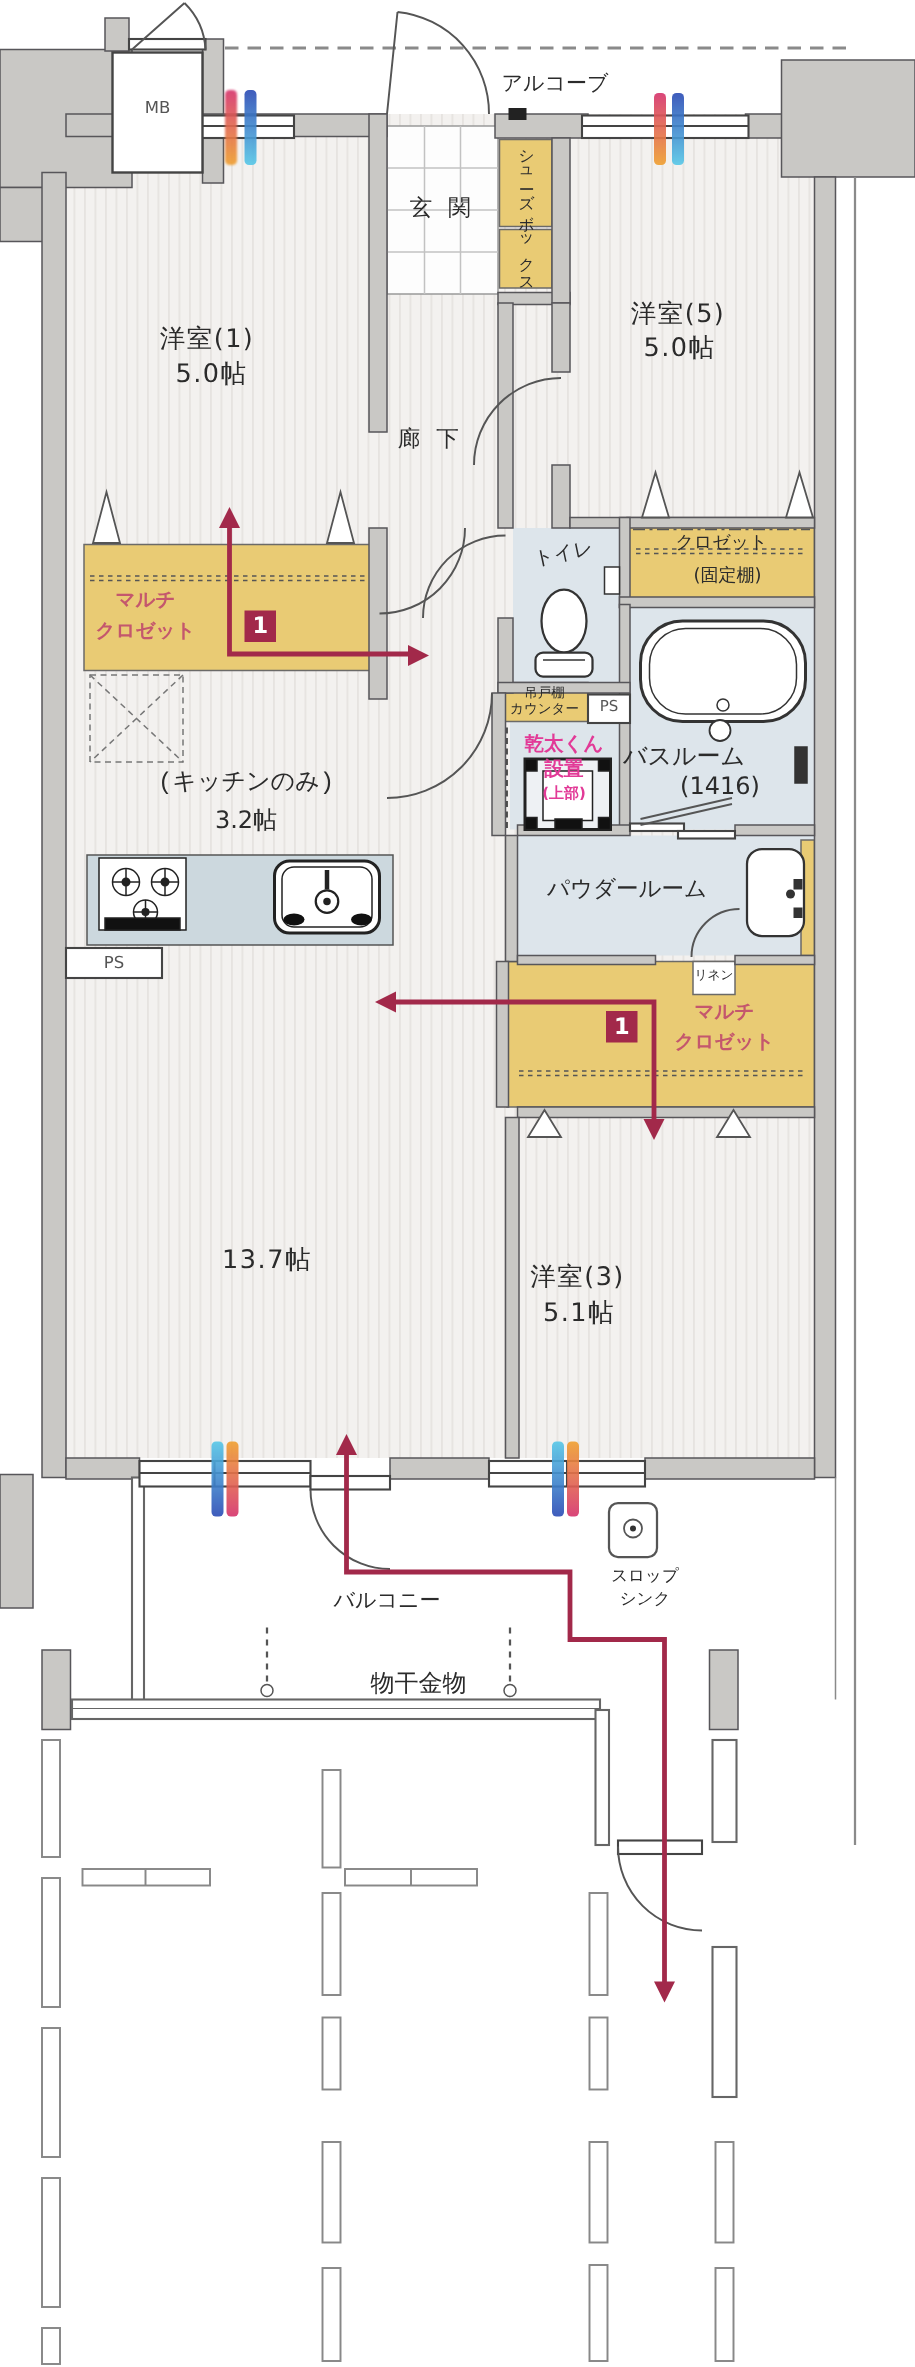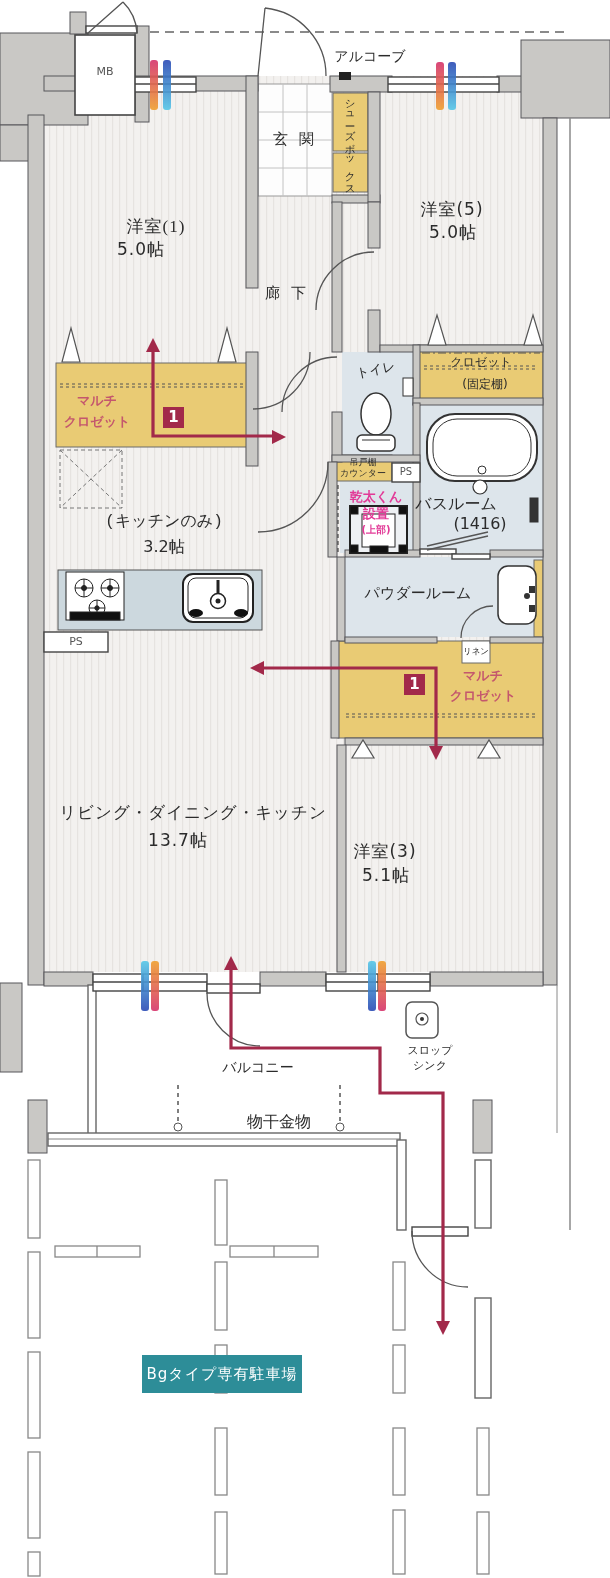--- a/index.html
+++ b/index.html
@@ -290,21 +290,21 @@
     <polygon points="436,1321 450,1321 443,1335" stroke="none"></polygon>
   </g>
 </svg>
 
 <div class="lbl sm" style="left:105px;top:72px;color:#555;">MB</div>
 <div class="lbl" style="left:370px;top:57px;font-size:14px;">アルコーブ</div>
 <div class="lbl" style="left:295px;top:139px;font-size:15px;letter-spacing:3px;">玄 関</div>
 <div class="lbl vert" style="left:350px;top:142px;font-size:10.5px;transform:translate(-50%,-50%);">シューズボックス</div>
 <div class="lbl" style="left:287px;top:293px;font-size:15px;letter-spacing:3px;">廊 下</div>
 
-<div class="lbl rm" style="left:156px;top:227px;font-family:Liberation Serif, serif;">洋室(1)</div>
+<div class="lbl rm" style="left:138px;top:227px;">洋室(1)</div>
 <div class="lbl rm" style="left:141px;top:250px;">5.0帖</div>
 <div class="lbl rm" style="left:452px;top:210px;">洋室(5)</div>
 <div class="lbl rm" style="left:453px;top:233px;">5.0帖</div>
 
 <div class="lbl" style="left:376px;top:370px;font-size:13px;transform:translate(-50%,-50%) rotate(-12deg);">トイレ</div>
 <div class="lbl sm" style="left:481px;top:362px;font-size:12px;">クロゼット</div>
 <div class="lbl sm" style="left:485px;top:384px;font-size:12px;">(固定棚)</div>
 
 <div class="lbl rose" style="left:97px;top:401px;font-size:13px;">マルチ</div>
 <div class="lbl rose" style="left:97px;top:422px;font-size:13px;">クロゼット</div>
@@ -325,26 +325,24 @@
 <div class="lbl rm2" style="left:164px;top:547px;">3.2帖</div>
 <div class="lbl" style="left:76px;top:642px;font-size:11px;color:#555;">PS</div>
 
 <div class="lbl" style="left:418px;top:593px;font-size:15px;">パウダールーム</div>
 <div class="lbl" style="left:476px;top:651px;font-size:8.5px;">リネン</div>
 
 <div class="marker" style="left:404px;top:674px;">1</div>
 <div class="lbl rose" style="left:483px;top:676px;font-size:13px;">マルチ</div>
 <div class="lbl rose" style="left:483px;top:696px;font-size:13px;">クロゼット</div>
 
-<div class="lbl rm" style="left:193px;top:813px;font-size:16.5px;">リビング・ダイニング・キッチン</div>
 <div class="lbl rm" style="left:178px;top:841px;">13.7帖</div>
 
 <div class="lbl rm" style="left:385px;top:852px;">洋室(3)</div>
 <div class="lbl rm" style="left:386px;top:876px;">5.1帖</div>
 
 <div class="lbl" style="left:258px;top:1068px;font-size:14px;">バルコニー</div>
 <div class="lbl" style="left:430px;top:1051px;font-size:11px;">スロップ</div>
 <div class="lbl" style="left:430px;top:1066px;font-size:11px;">シンク</div>
 <div class="lbl" style="left:263px;top:1122px;font-size:16px;margin-left:16px;">物干金物</div>
 
-<div id="parking-badge">Bgタイプ専有駐車場</div>
 
 </div>
 
 </body></html>

